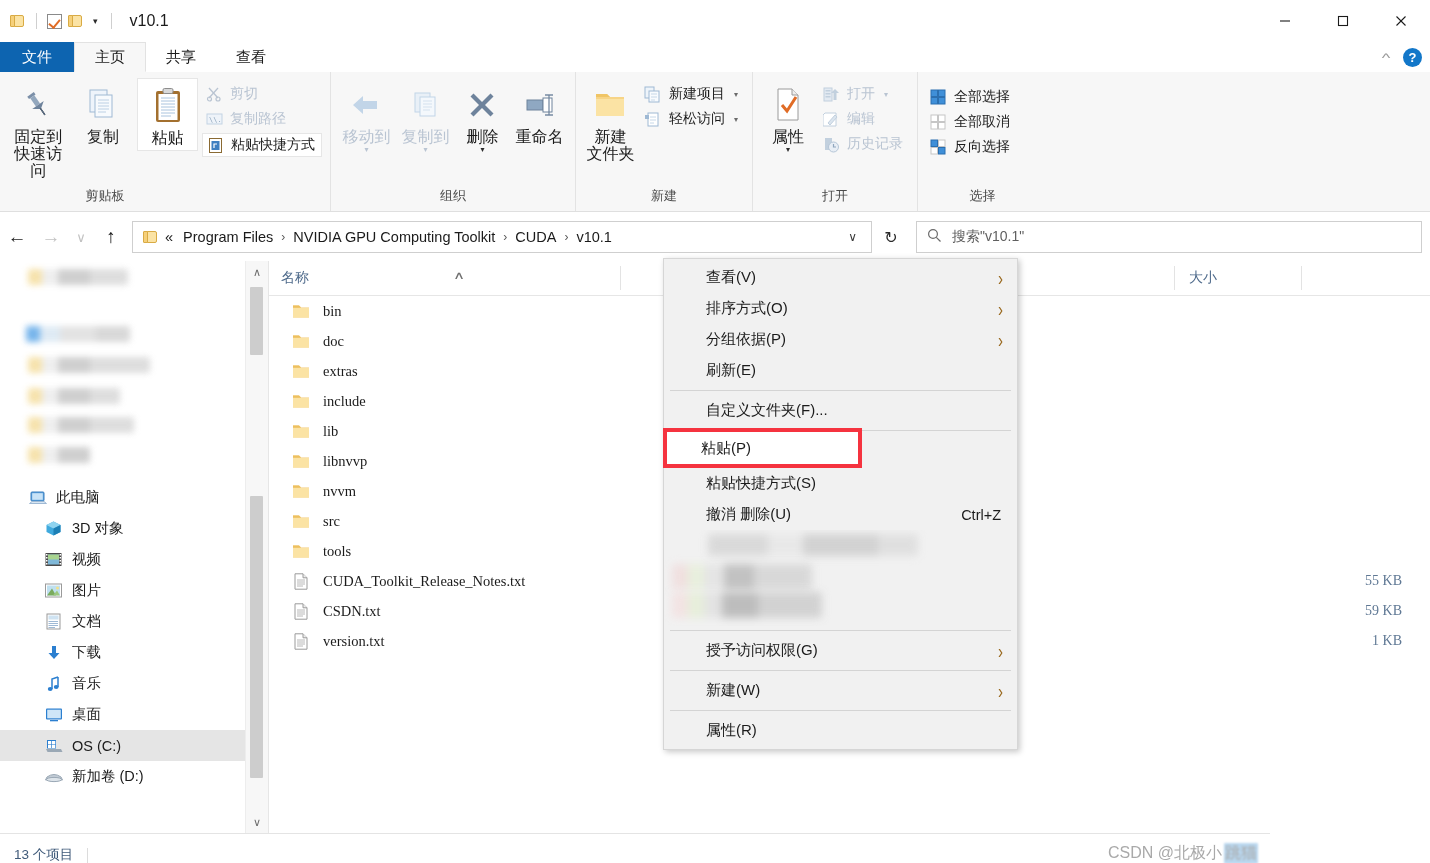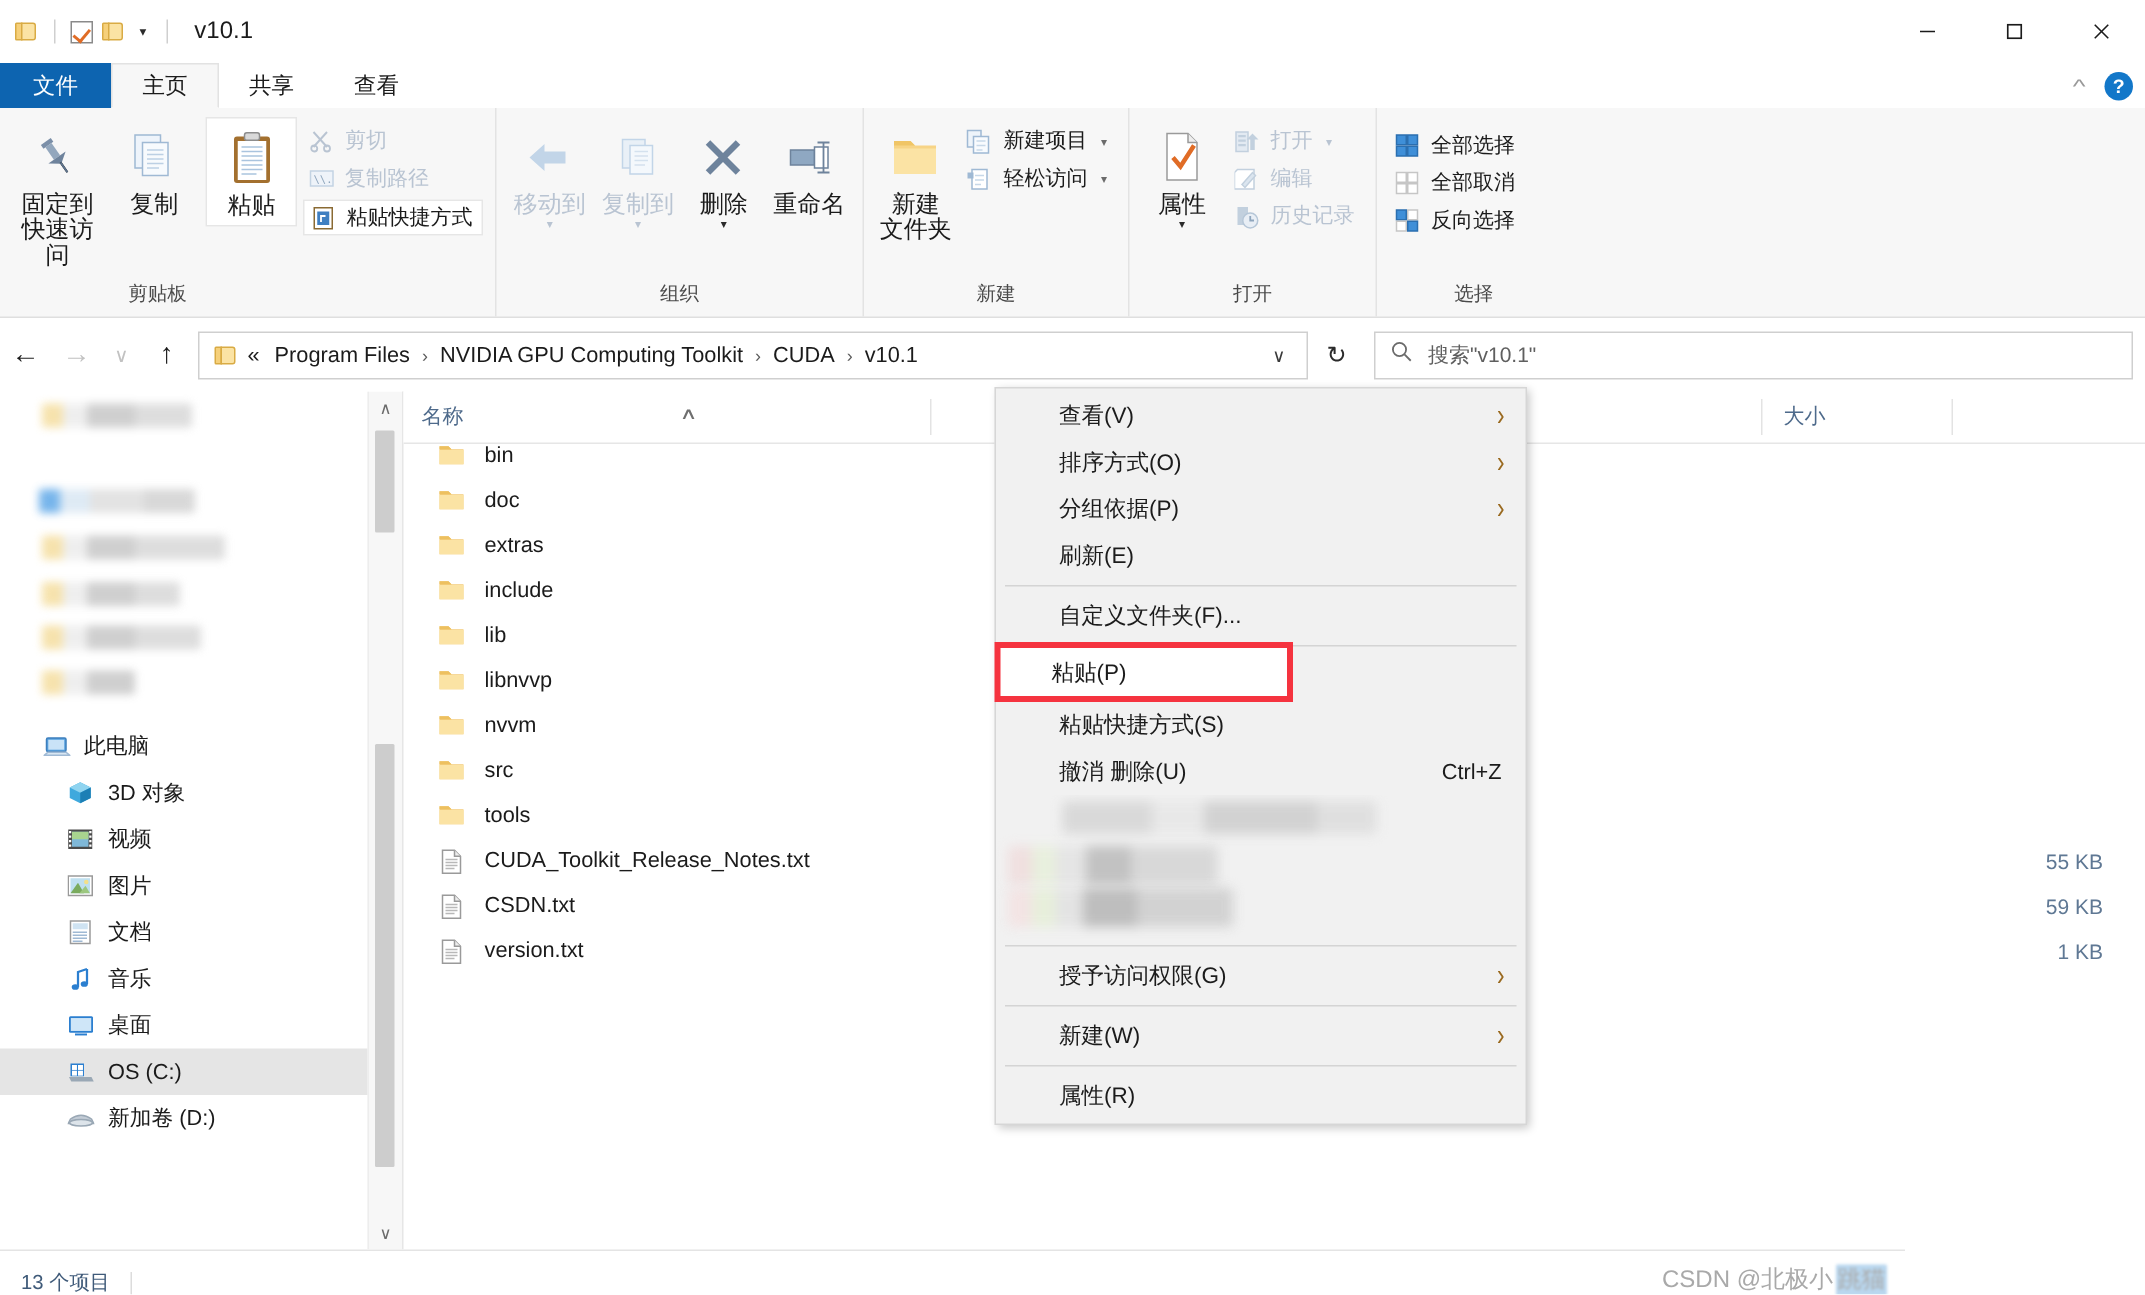--- a/index.html
+++ b/index.html
@@ -398,23 +398,24 @@
   .sort-caret {
     position: absolute;
     left: 186px; top: 8px;
     color: #6f6f6f;
     font-size: 11px;
     transform: scaleX(1.5);
   }
   .filerow {
     height: 30px;
     display: flex;
-    align-items: flex-start;
+    align-items: center;
     font-size: 14.5px;
     color: #1b1b1b;
+    font-family: Liberation Serif, serif;
   }
   .filerow .fi { width: 20px; margin-left: 22px; margin-right: 12px; display:flex; align-items:center; justify-content:center;}
   .filename { white-space: nowrap; }
   .fsize {
     position: absolute;
     right: 0;
     width: 128px;
     text-align: right;
     padding-right: 28px;
     font-size: 14px;
@@ -1003,20 +1004,29 @@
                 <line x1="2.5" y1="8.5" x2="12" y2="8.5"></line>
                 <line x1="2.5" y1="10.5" x2="12" y2="10.5"></line>
                 <line x1="2.5" y1="12.5" x2="12" y2="12.5"></line>
                 <line x1="2.5" y1="14.5" x2="9" y2="14.5"></line>
               </g>
           </svg>
         </span>
         <span>文档</span>
       </div>
 
+      <div class="navrow indent">
+        <span class="ni">
+          <svg width="16" height="16" viewBox="0 0 16 16">
+            <rect x="6" y="1" width="4" height="7" fill="#2b7fd0"></rect>
+            <polygon points="2.5,8 13.5,8 8,14" fill="#2b7fd0"></polygon>
+          </svg>
+        </span>
+        <span>下载</span>
+      </div>
 
       <div class="navrow indent">
         <span class="ni">
           <svg width="14" height="16" viewBox="0 0 14 16">
             <path d="M11 1 L11 11 M11 1 L5 3 L5 13" stroke="#2b7fd0" stroke-width="1.5" fill="none"></path>
             <ellipse cx="3.2" cy="13" rx="2.4" ry="1.9" fill="#2b7fd0"></ellipse>
             <ellipse cx="9.2" cy="11" rx="2.4" ry="1.9" fill="#2b7fd0"></ellipse>
           </svg>
         </span>
         <span>音乐</span>

